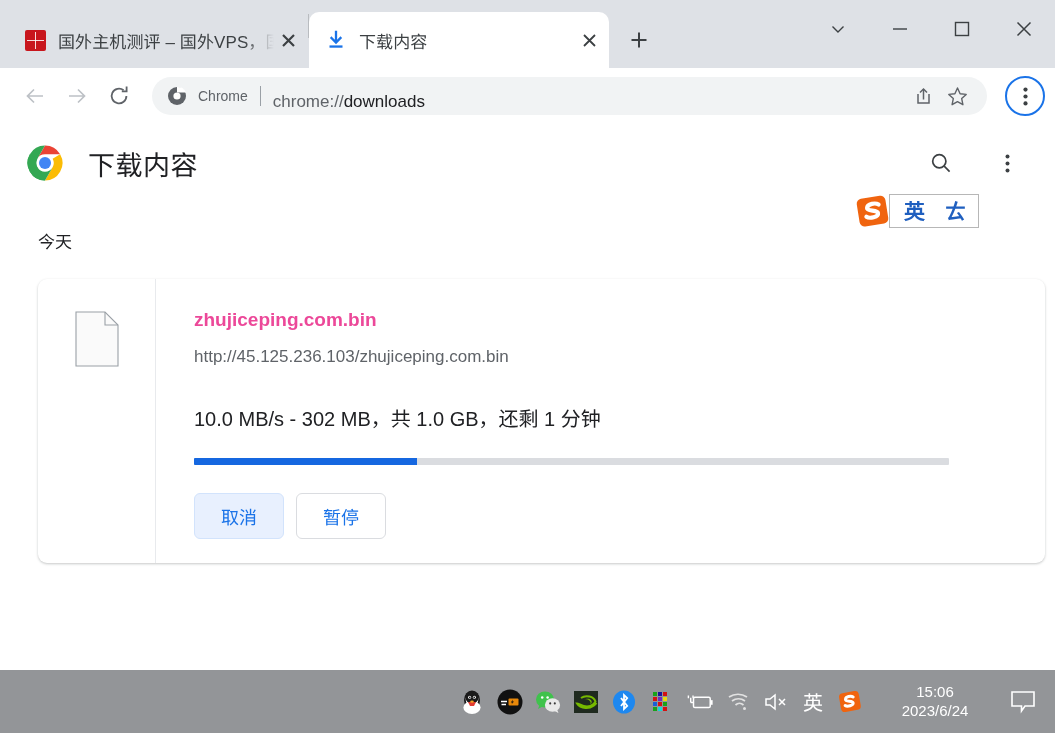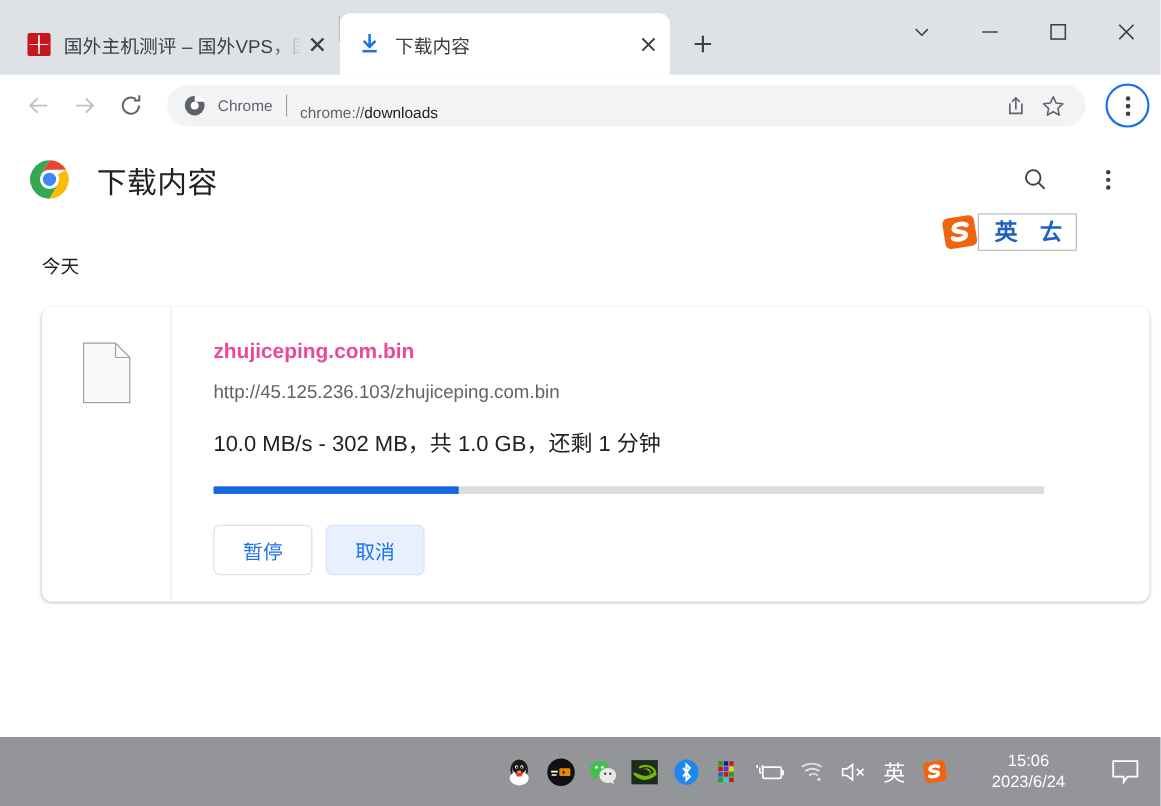--- a/index.html
+++ b/index.html
@@ -145,21 +145,21 @@
     font-size: 14px;
     color: #5f6368;
     white-space: nowrap;
   }
   .omni-divider {
     width: 1px; height: 20px;
     background: #9aa0a6;
     margin: 0 12px;
   }
   .omni-url {
-    font-size: 14px;
+    font-size: 17px;
     color: #202124;
     white-space: nowrap;
     flex: 1;
     overflow: hidden;
     margin-top: 12px;
   }
   .omni-url .scheme { color: #5f6368; }
   .omni-actions { display: flex; align-items: center; gap: 2px; margin-left: 8px; }
   .omni-act {
     width: 32px; height: 32px;
@@ -267,21 +267,21 @@
     font-size: 19px;
     color: #ec4899;
     font-weight: 700;
     margin-bottom: 16px;
     cursor: pointer;
     display: inline-block;
   }
   .dl-url {
     font-size: 17px;
     color: #5f6368;
-    margin-bottom: 20px;
+    margin-bottom: 36px;
   }
   .dl-status {
     font-size: 20px;
     color: #202124;
     margin-bottom: 26px;
   }
   .progress-track {
     height: 7px;
     background: #dadce0;
     border-radius: 1px;
@@ -550,22 +550,22 @@
       <div class="dl-body">
         <a class="dl-filename">zhujiceping.com.bin</a>
         <div class="dl-url">http://45.125.236.103/zhujiceping.com.bin</div>
         <div class="dl-status">10.0 MB/s - 302 MB，共 1.0 GB，还剩 1 分钟</div>
 
         <div class="progress-track" style="background: rgb(218, 220, 224);">
           <div class="progress-fill" style="width: 29.5%; background: rgb(21, 103, 224);"></div>
         </div>
 
         <div class="dl-buttons">
+          <button class="dl-btn focused">取消</button>
           <button class="dl-btn">暂停</button>
-          <button class="dl-btn focused">取消</button>
         </div>
       </div>
     </div>
 
     <div class="ime-bar">
       <span class="ime-logo">
         <svg width="36" height="34" viewBox="0 0 36 34" aria-hidden="true">
           <g transform="rotate(-9 18 17)">
             <rect x="3" y="3" width="29" height="28" rx="5" fill="#f0640f"></rect>
             <path d="M24.5 11.5 C22 9.2 13.5 8.6 12.6 13.2 C11.9 16.8 22.5 16.3 22.6 19.8 C22.7 24 13.2 24.2 10.6 21.6" stroke="#ffffff" stroke-width="4.2" fill="none" stroke-linecap="round"></path>

